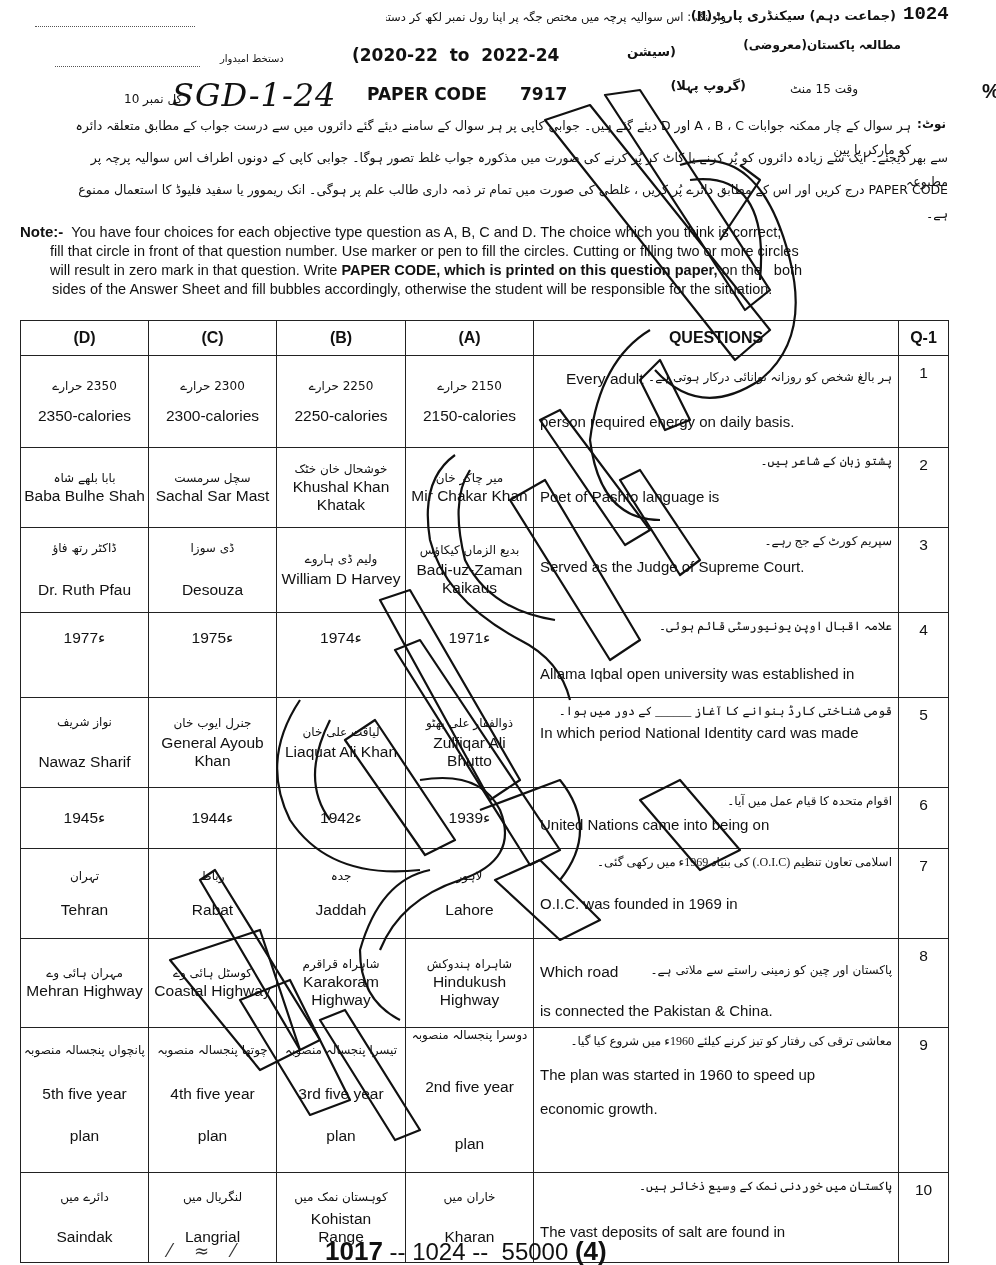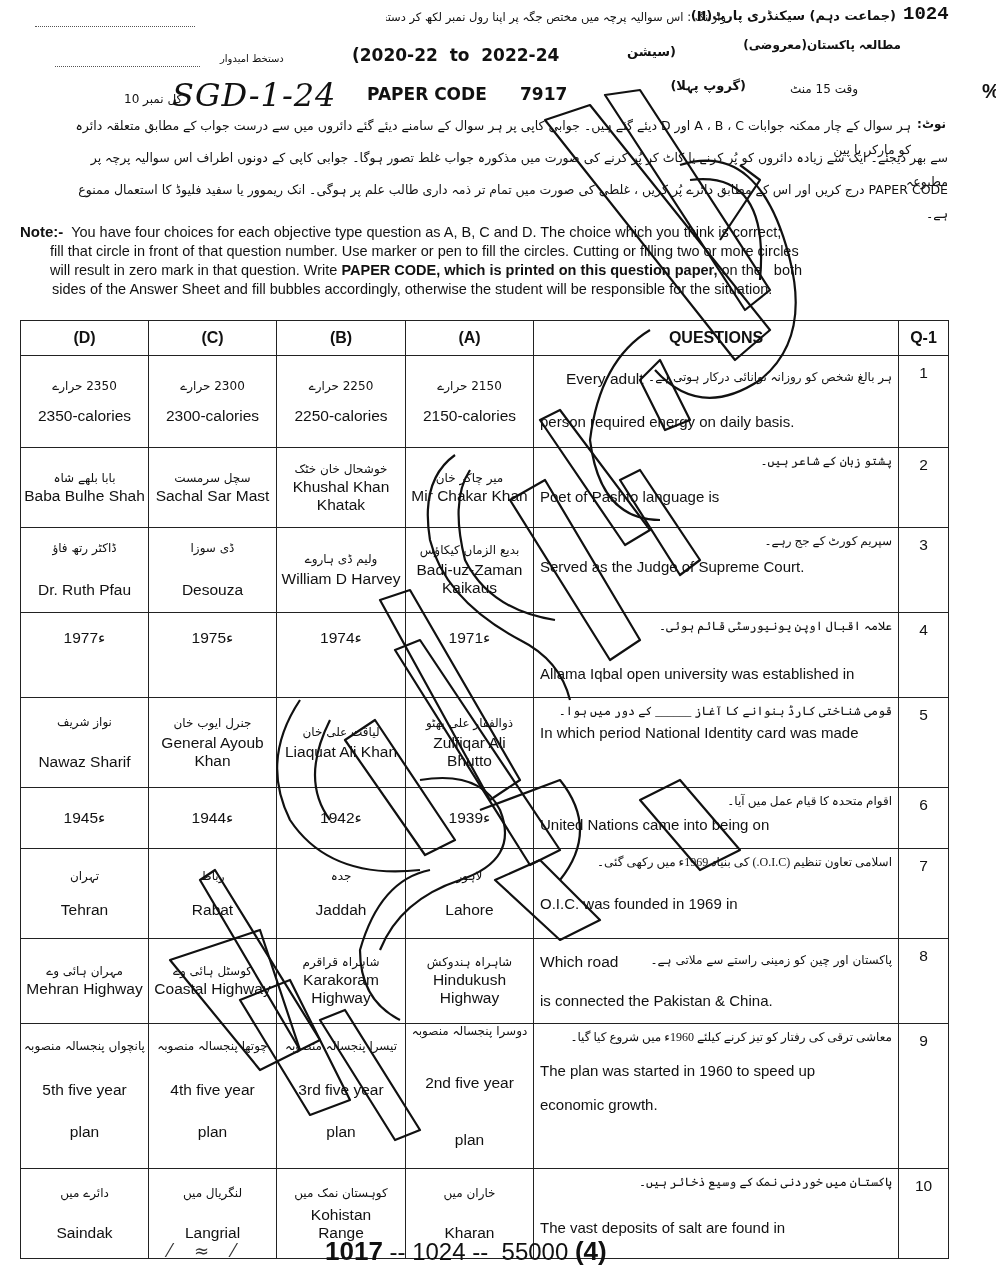--- a/index.html
+++ b/index.html
@@ -258,21 +258,21 @@
         </td>
       <td>
           <span class="opt-ur" style="margin-bottom:2px;">شاہراہ قراقرم</span>
           <span class="opt-en">Karakoram Highway</span>
         </td>
       <td>
           <span class="opt-ur" style="margin-bottom:2px;">شاہراہ ہندوکش</span>
           <span class="opt-en">Hindukush Highway</span>
         </td>
       <td class="q-cell">
-        <div style="position:relative; height:22px; margin-top:8px;">
+        <div style="position:relative; height:22px; margin-top:18px;">
           <span class="abs" style="left:0; top:0;">Which road</span>
           <span class="abs urdu" style="right:0; top:0; font-size:12px;">پاکستان اور چین کو زمینی راستے سے ملاتی ہے۔</span>
         </div>
         <span class="q-en" style="margin-top:16px;">is connected the Pakistan &amp; China.</span>
       </td>
       <td class="qnum">8</td>
     </tr>
 
     <tr style="height:122px;">
       <td>

